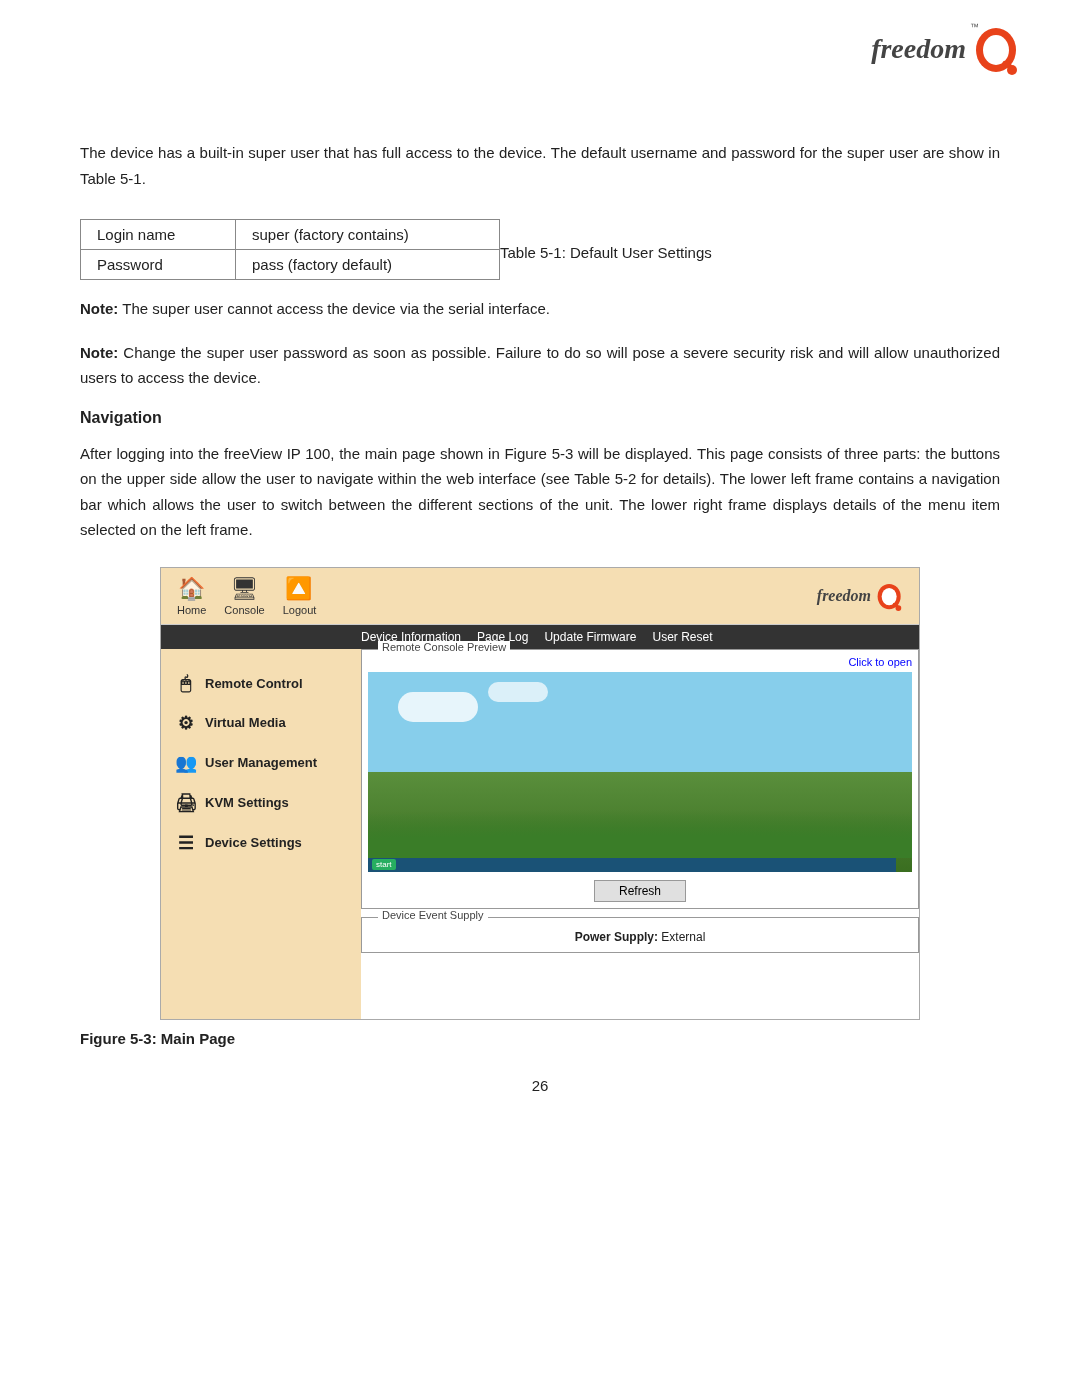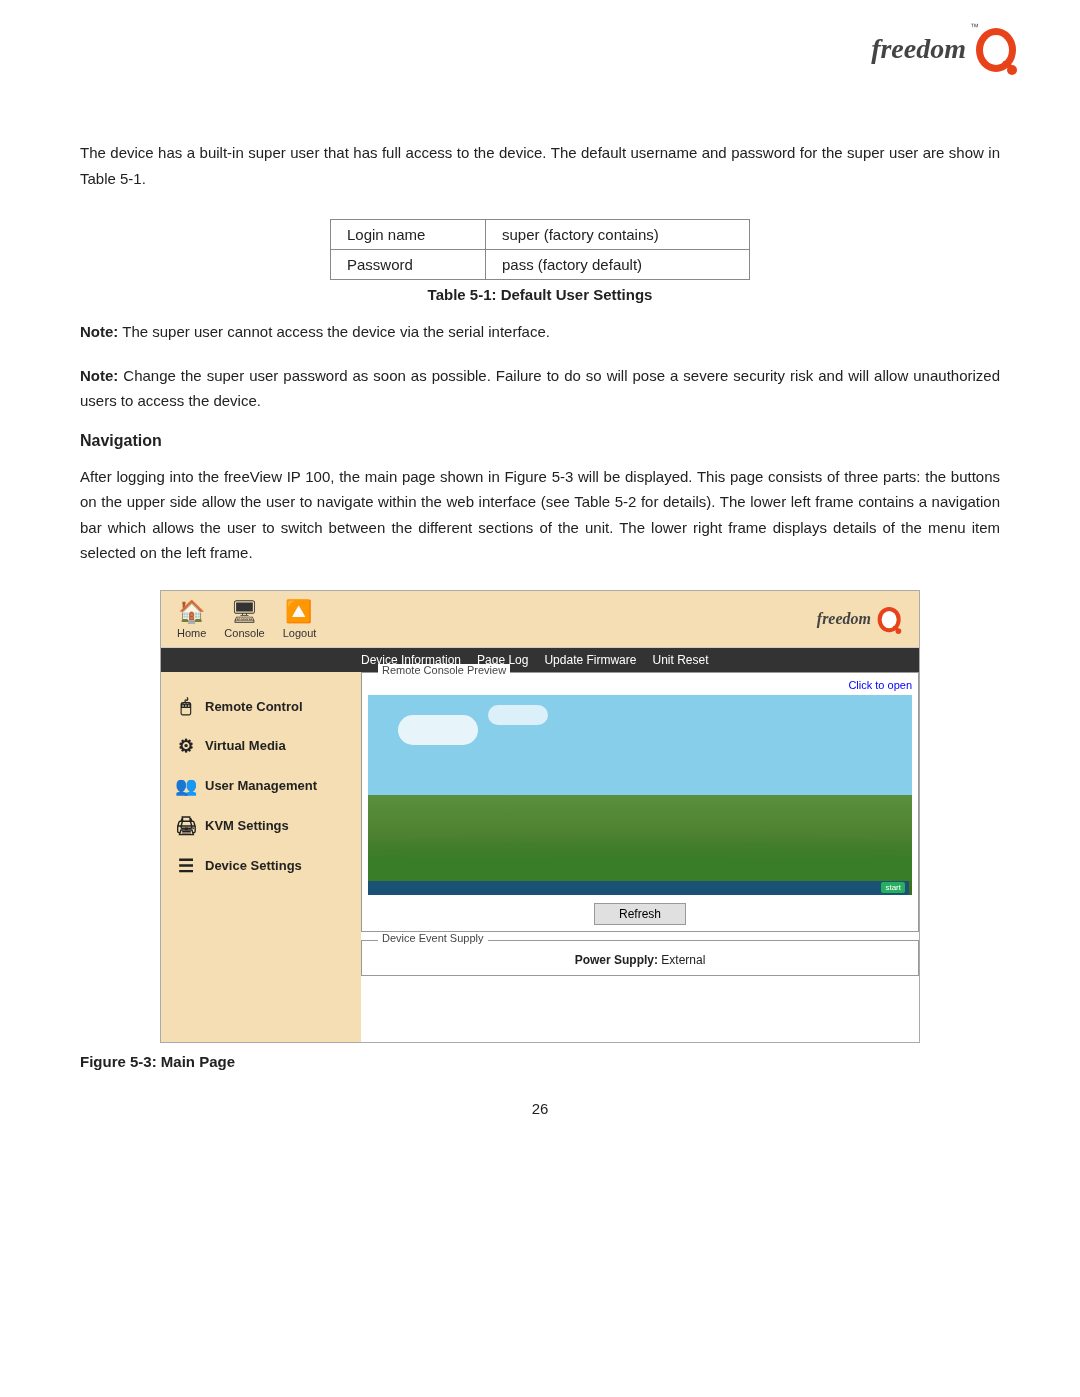--- a/index.html
+++ b/index.html
@@ -40,35 +40,35 @@
 
     .intro-text {
       line-height: 1.7;
       margin-bottom: 28px;
       text-align: justify;
     }
 
     
     .table-wrapper {
       display: flex;
-      flex-direction: column;
+      flex-direction: row;
       align-items: center;
       margin-bottom: 16px;
     }
     .default-table {
       border-collapse: collapse;
       width: 420px;
     }
     .default-table td {
       border: 1px solid #888;
       padding: 6px 16px;
       font-size: 15px;
     }
     .table-caption {
-      font-weight: bold;
+      font-weight: normal;
       font-size: 15px;
       margin-top: 6px;
       text-align: center;
     }
 
     
     .note-block {
       margin-bottom: 18px;
       line-height: 1.7;
       text-align: justify;
@@ -230,27 +230,26 @@
       left: 120px;
       width: 60px;
       height: 20px;
       background: rgba(255,255,255,0.7);
       border-radius: 40px;
     }
     .console-screen-taskbar {
       position: absolute;
       bottom: 0;
       left: 0;
-      right: 3px;
+      right: 16px;
       height: 14px;
       background: #1a5276;
       display: flex;
       align-items: center;
       padding: 0 4px;
-      justify-content: flex-end;
     }
     .taskbar-start {
       background: #27ae60;
       color: #fff;
       font-size: 8px;
       padding: 1px 4px;
       border-radius: 2px;
     }
     .console-refresh-btn {
       display: flex;
@@ -389,21 +388,21 @@
             <rect x="36" y="40" width="10" height="5" rx="2" fill="#e8421a" transform="rotate(30 36 40)"></rect>
             <circle cx="44" cy="50" r="5" fill="#e8421a"></circle>
           </svg>
         </div>
       </div>
 
       <div class="mockup-menubar">
         <span>Device Information</span>
         <span>Page Log</span>
         <span>Update Firmware</span>
-        <span>Unit Reset</span>
+        <span>User Reset</span>
       </div>
 
       <div class="mockup-body">
 
         <div class="mockup-sidebar">
           <div class="mockup-sidebar-item">
             <span class="sidebar-icon">🖱</span>
             <span>Remote Control</span>
           </div>
           <div class="mockup-sidebar-item">

